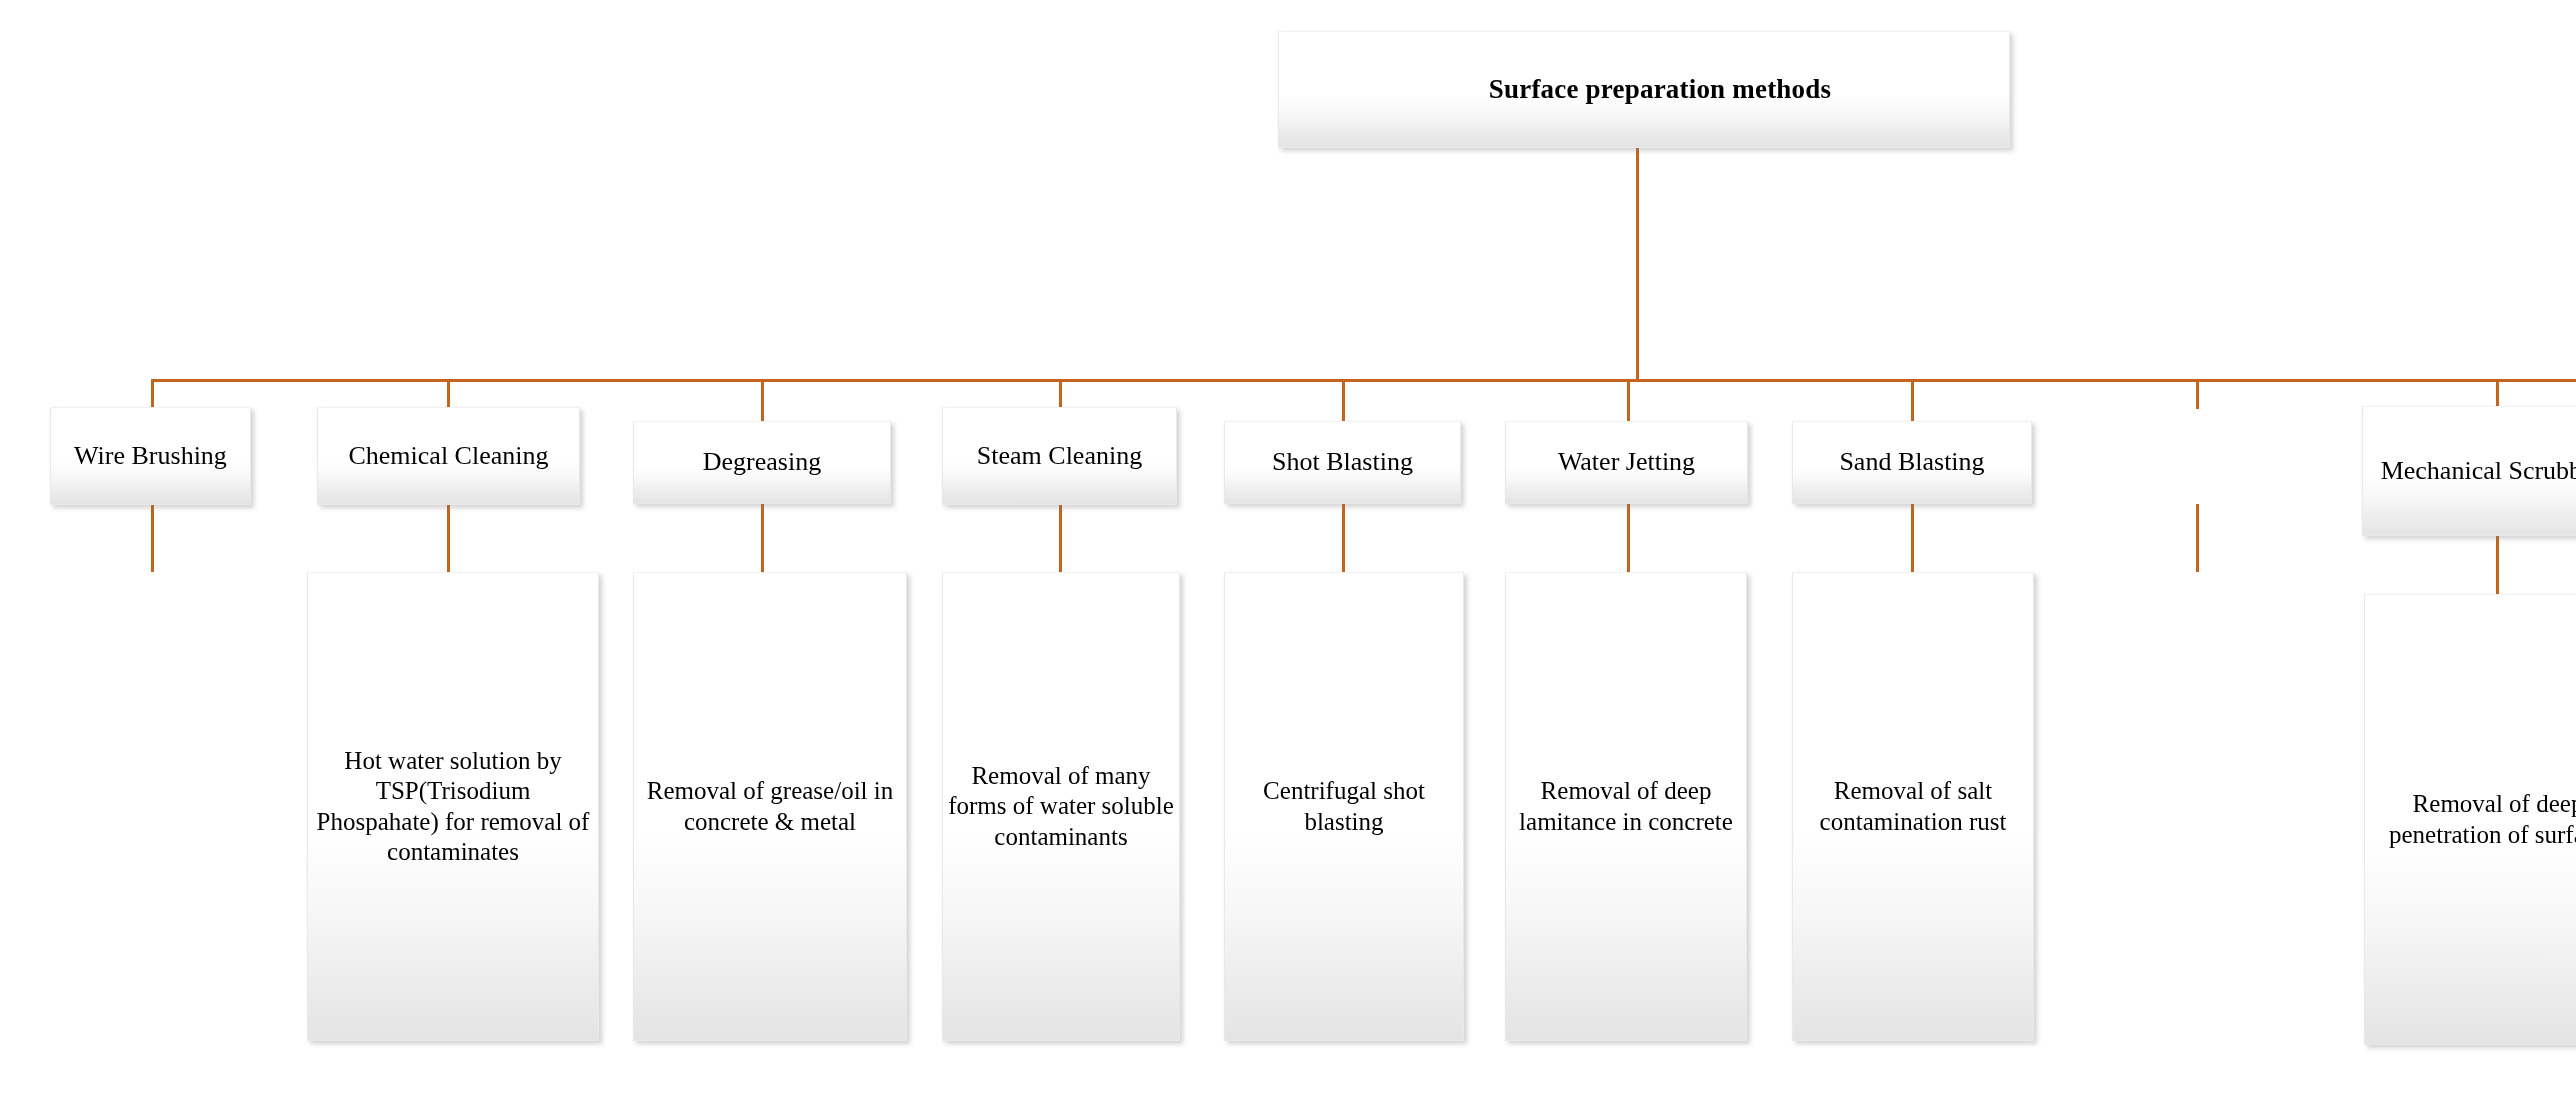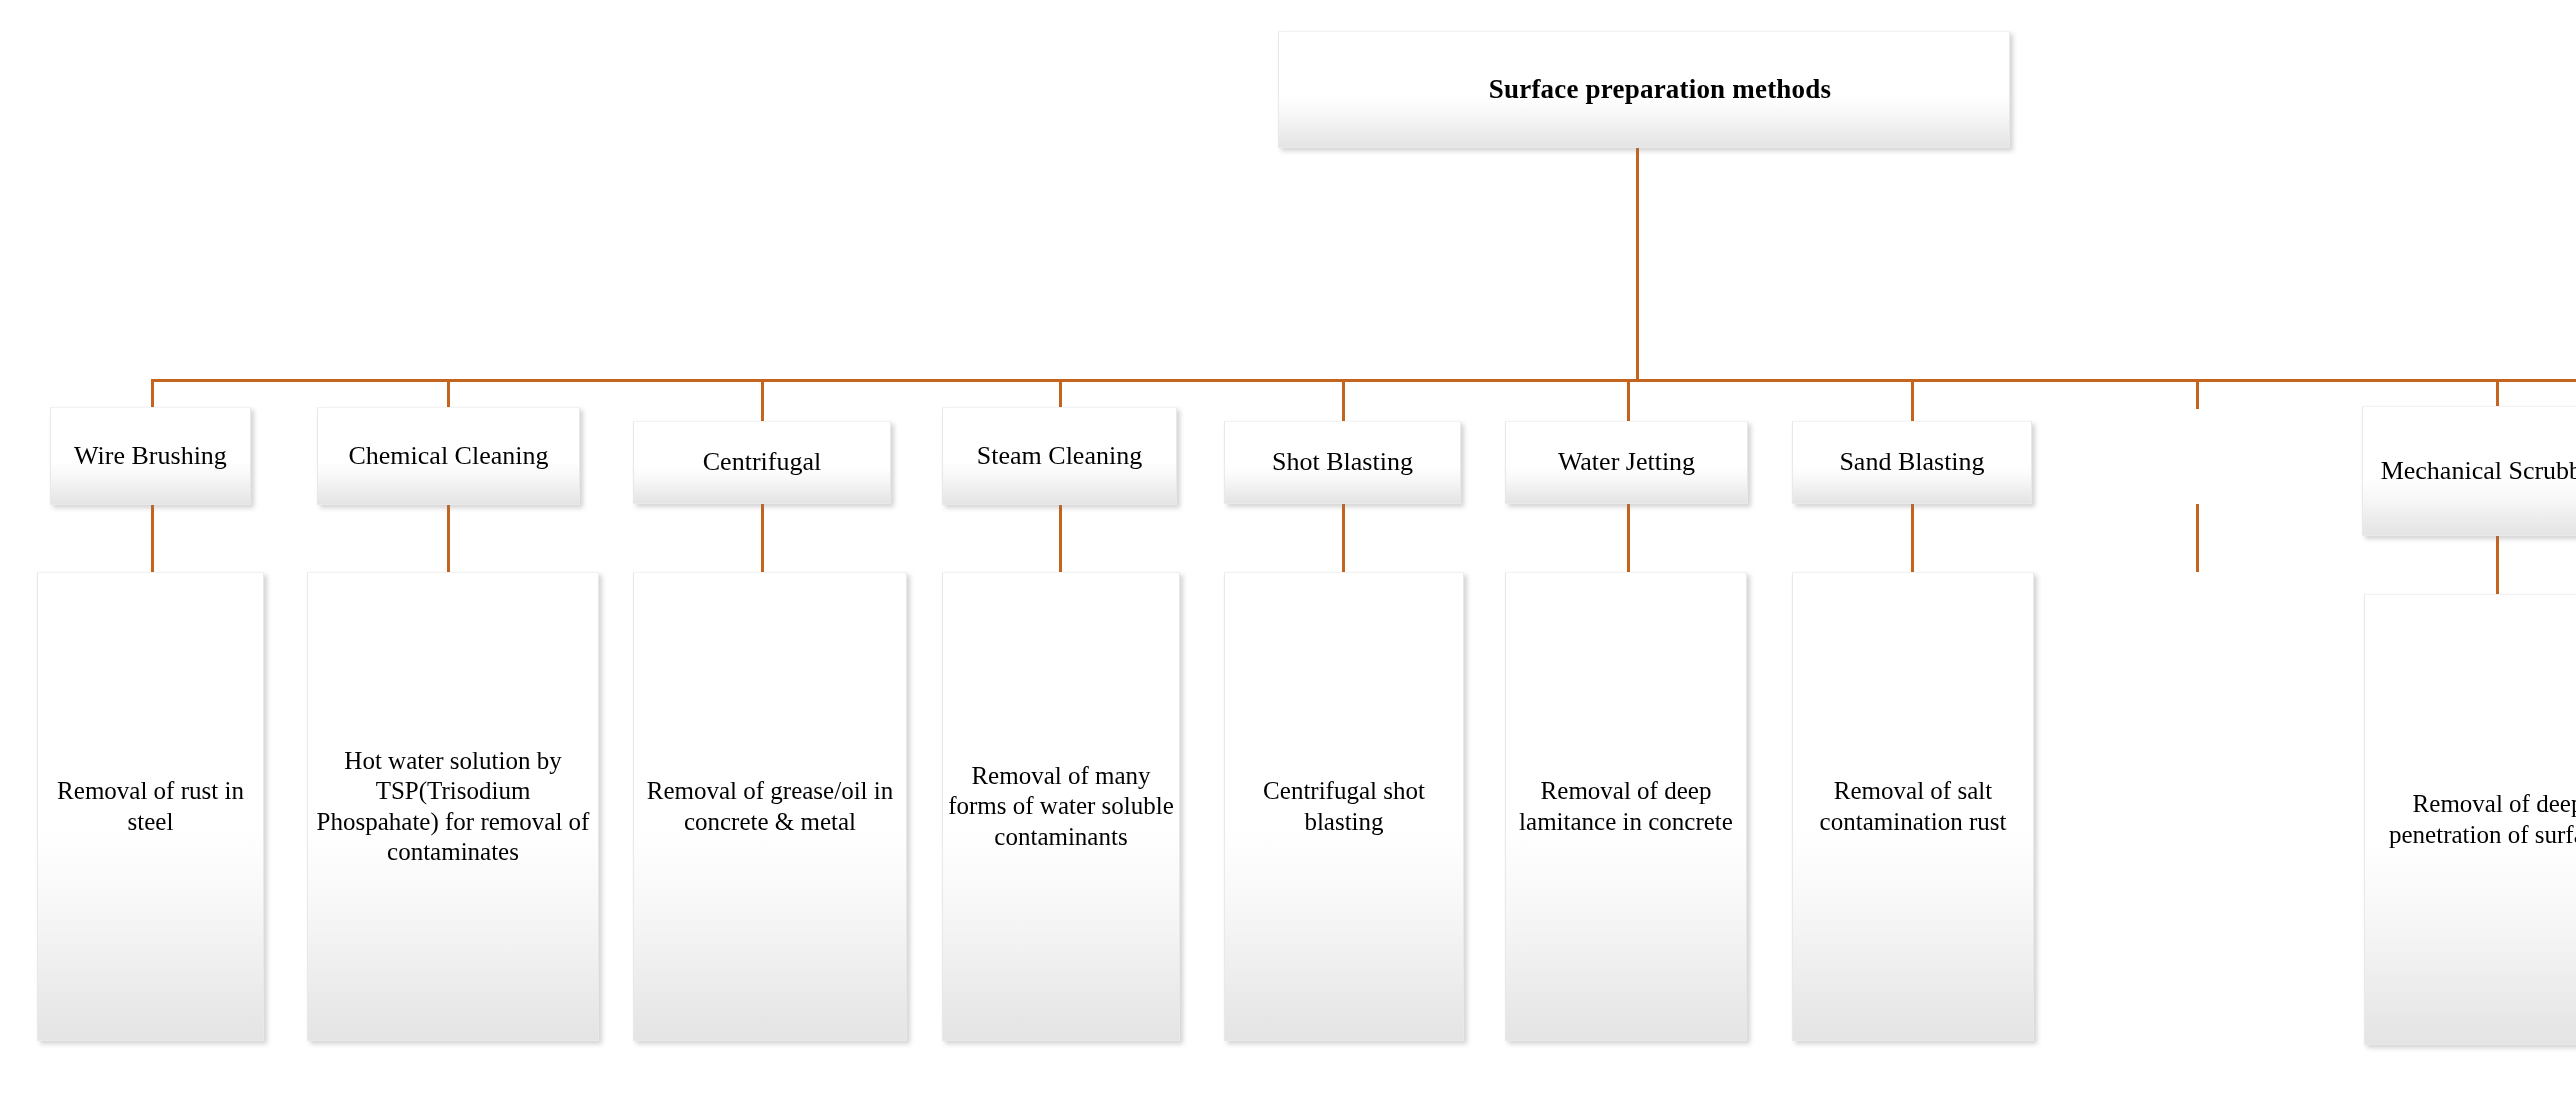--- a/index.html
+++ b/index.html
@@ -112,21 +112,21 @@
 
   <div class="node node--method" style="left:50px; top:407px; width:201px; height:98px;">
     <span class="node-label">Wire Brushing</span>
   </div>
 
   <div class="node node--method" style="left:317px; top:407px; width:263px; height:98px;">
     <span class="node-label">Chemical Cleaning</span>
   </div>
 
   <div class="node node--method" style="left:633px; top:421px; width:258px; height:83px;">
-    <span class="node-label">Centrifugal</span>
+    <span class="node-label">Degreasing</span>
   </div>
 
   <div class="node node--method" style="left:942px; top:407px; width:235px; height:98px;">
     <span class="node-label">Steam Cleaning</span>
   </div>
 
   <div class="node node--method" style="left:1224px; top:421px; width:237px; height:83px;">
     <span class="node-label">Shot Blasting</span>
   </div>
 
@@ -136,23 +136,20 @@
 
   <div class="node node--method" style="left:1505px; top:421px; width:243px; height:83px;">
     <span class="node-label">Water Jetting</span>
   </div>
 
 
   <div class="node node--method" style="left:2362px; top:406px; width:272px; height:130px;">
     <span class="node-label">Mechanical Scrubbing</span>
   </div>
 
-  <div class="node node--desc" style="left:37px; top:572px; width:227px; height:469px;">
-    <span class="node-label">Removal of rust in steel</span>
-  </div>
 
   <div class="node node--desc" style="left:307px; top:572px; width:292px; height:469px;">
     <span class="node-label">Hot water solution by TSP(Trisodium Phospahate) for removal of contaminates</span>
   </div>
 
   <div class="node node--desc" style="left:633px; top:572px; width:274px; height:469px;">
     <span class="node-label">Removal of grease/oil in concrete &amp; metal</span>
   </div>
 
   <div class="node node--desc" style="left:942px; top:572px; width:238px; height:469px;">

